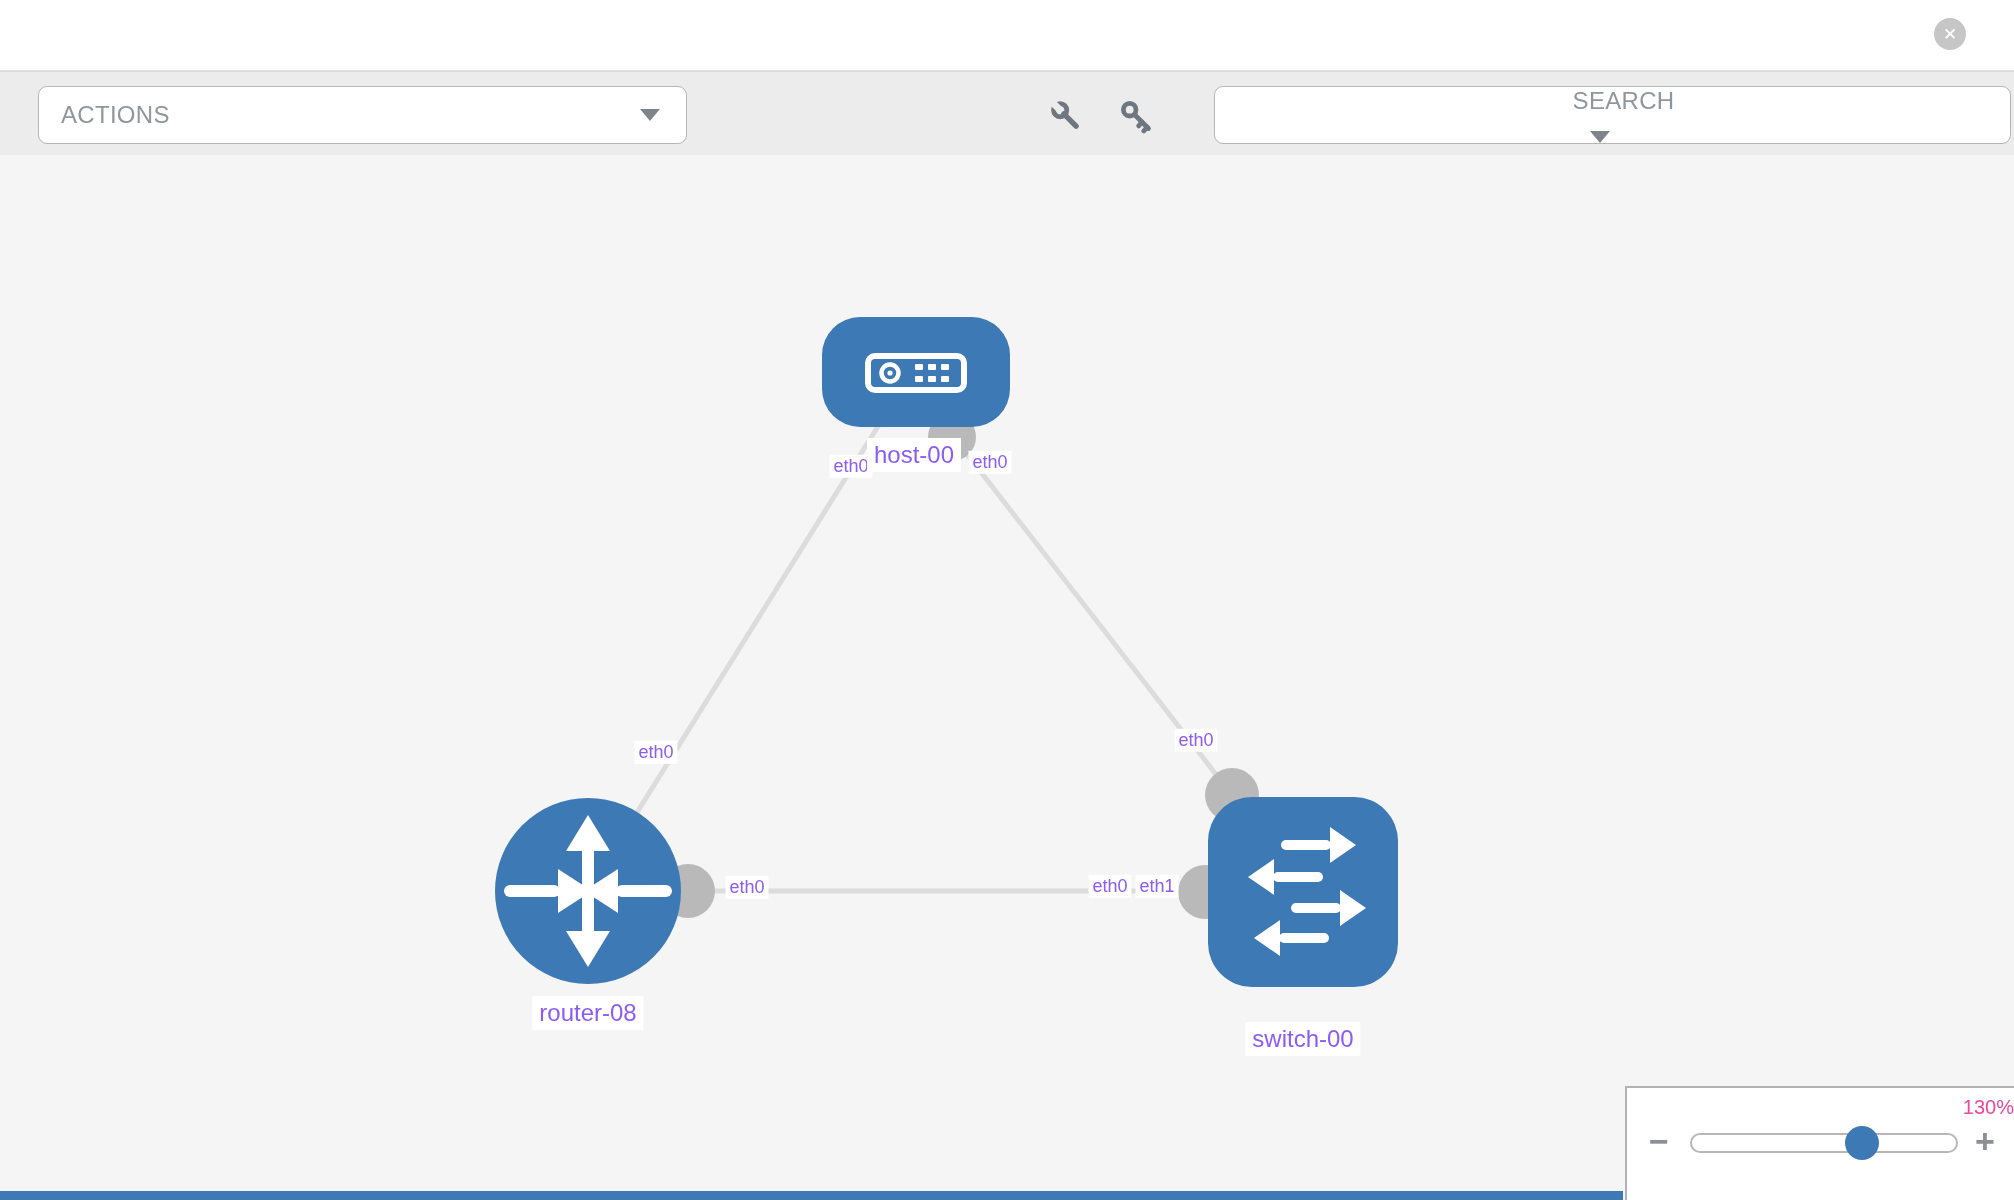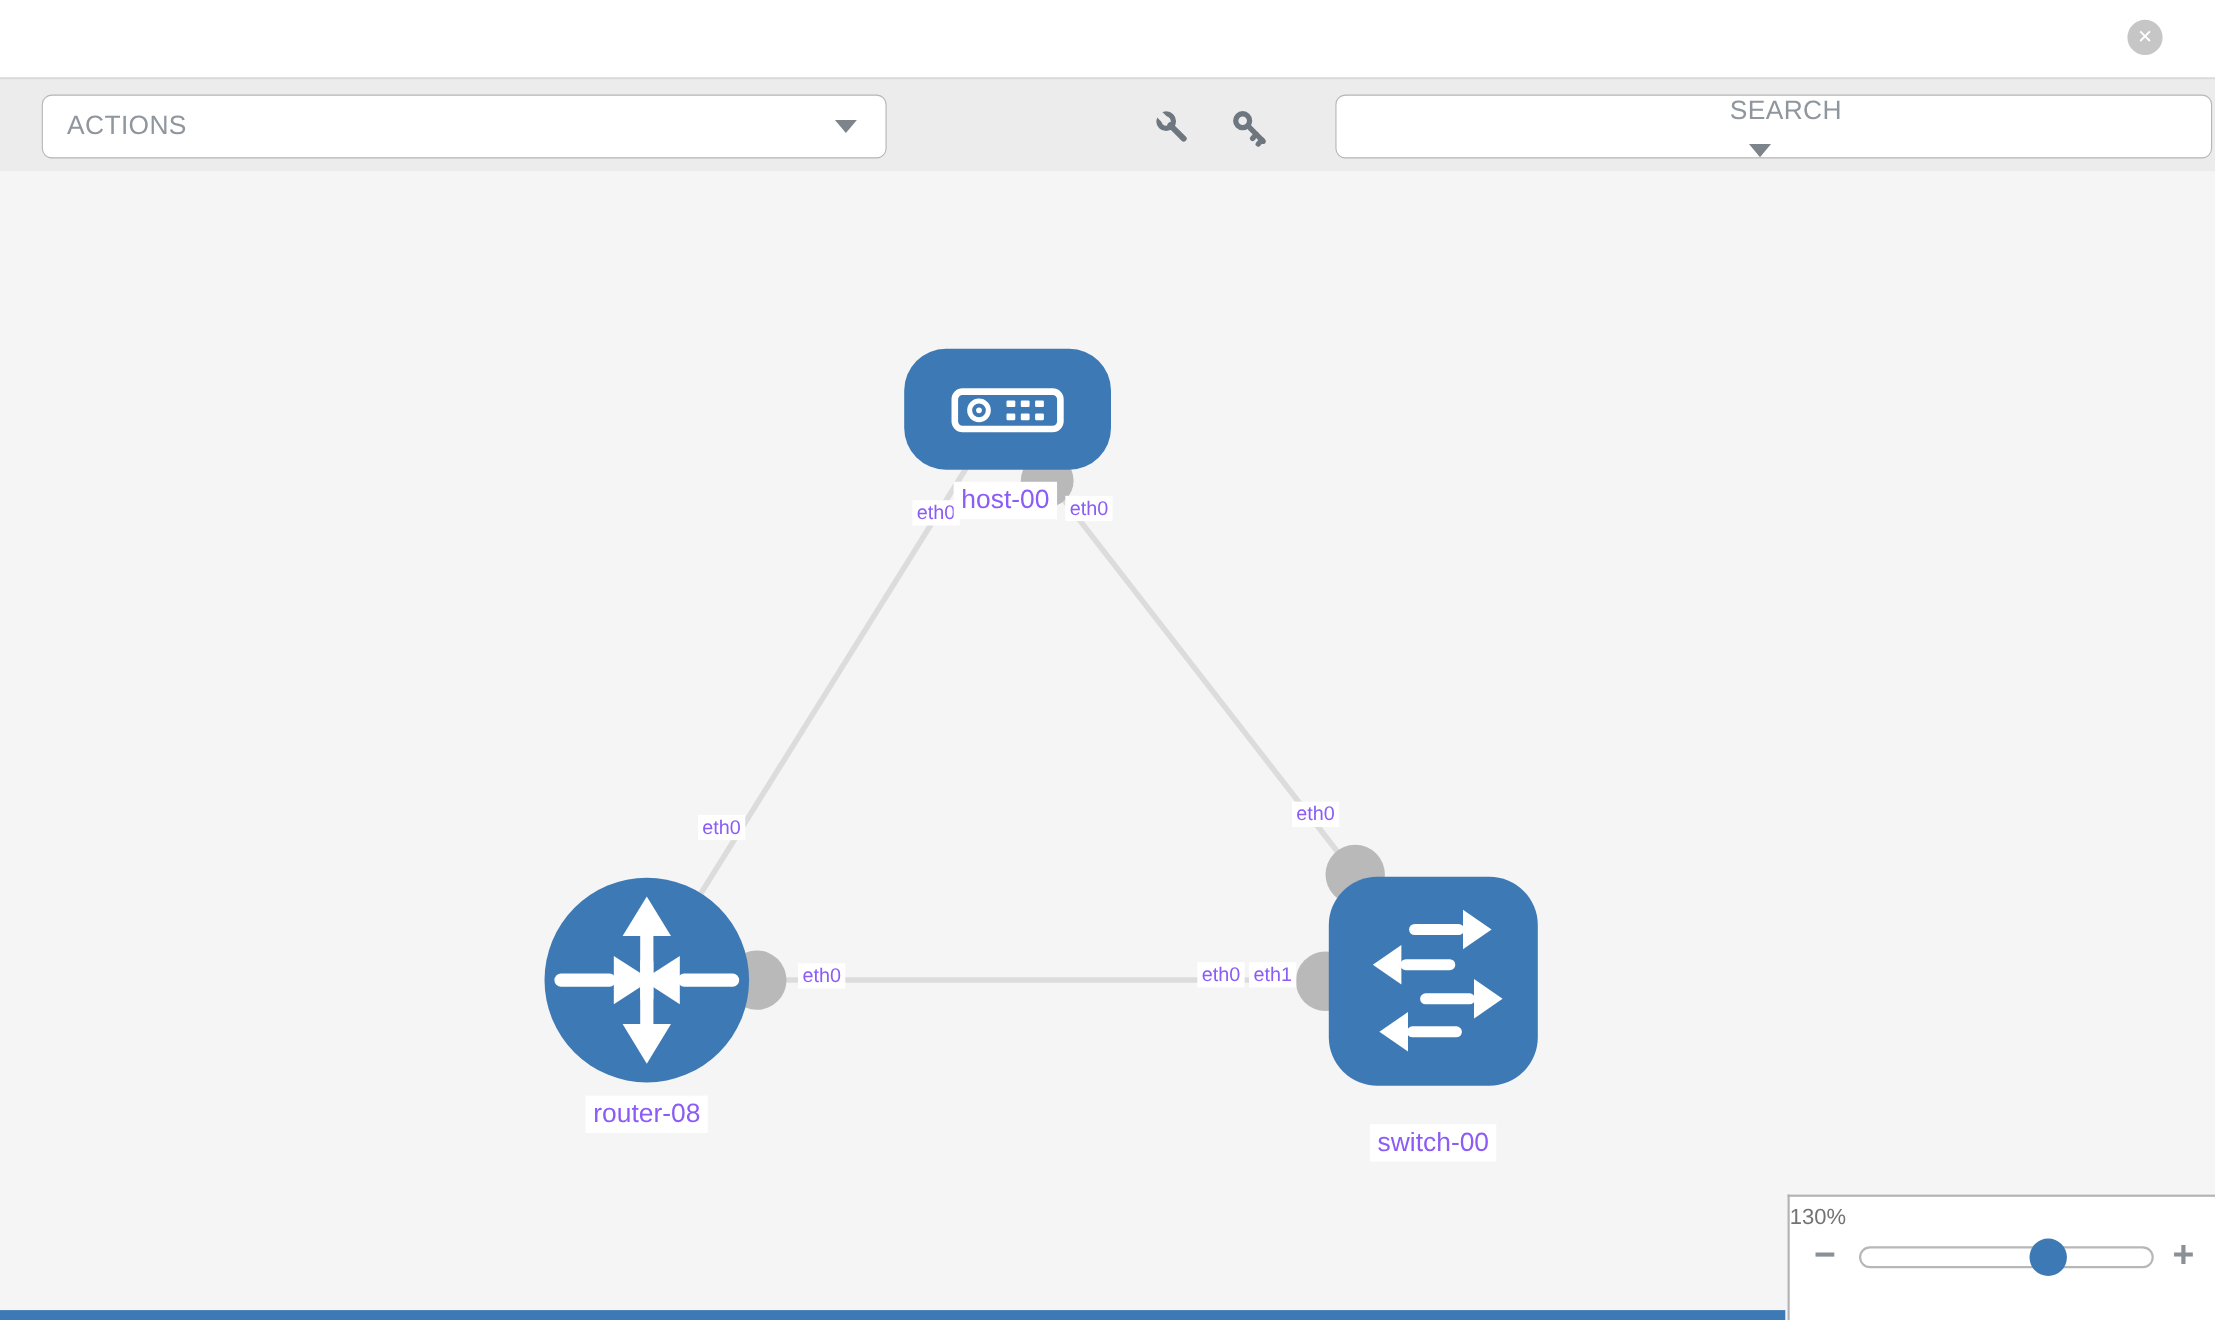--- a/index.html
+++ b/index.html
@@ -35,21 +35,21 @@
     display:flex;align-items:center;
   }
   .select-box .sel-label{
     margin-left:22px;font-size:24px;color:#8f969e;letter-spacing:.3px;flex:1;
   }
   .caret{
     width:0;height:0;margin-right:26px;
     border-left:10px solid transparent;border-right:10px solid transparent;
     border-top:12px solid #7d848c;
   }
-  .actions-box{left:38px;width:768px;}
+  .actions-box{left:38px;width:649px;}
   .search-box{left:1214px;width:797px;flex-direction:column;}
   .tool-icon{
     position:absolute;top:26px;width:36px;height:36px;cursor:pointer;
   }
   .wrench-btn{left:1048px;}
   .key-btn{left:1118px;}
   
   .canvas{
     position:absolute;top:155px;left:0;width:2014px;height:1045px;background:#f5f5f5;
   }
@@ -59,22 +59,22 @@
     background:#ffffff;color:#8b5cf6;white-space:nowrap;line-height:1.25;
   }
   .node-lbl{font-size:24px;padding:2px 7px;}
   .eth-lbl{font-size:18px;padding:0 4px;}
   
   .zoom-panel{
     position:absolute;right:0;bottom:0;width:389px;height:114px;background:#ffffff;
     border-left:2px solid #b3b3b3;border-top:2px solid #b3b3b3;box-sizing:border-box;z-index:6;
   }
   .zoom-value{
-    position:absolute;left:0;right:0;top:8px;text-align:left;
-    font-size:20px;color:#737373;
+    position:absolute;left:0;right:0;top:8px;text-align:right;
+    font-size:20px;color:#ec4899;
   }
   .zoom-minus,.zoom-plus{
     position:absolute;top:36px;font-size:34px;font-weight:700;color:#8a9096;
     cursor:pointer;user-select:none;line-height:34px;
   }
   .zoom-minus{left:22px;}
   .zoom-plus{left:348px;}
   .zoom-track{
     position:absolute;left:63px;top:45px;width:268px;height:20px;background:#ffffff;
     border:2px solid #b7b7b7;border-radius:11px;box-sizing:border-box;cursor:pointer;

